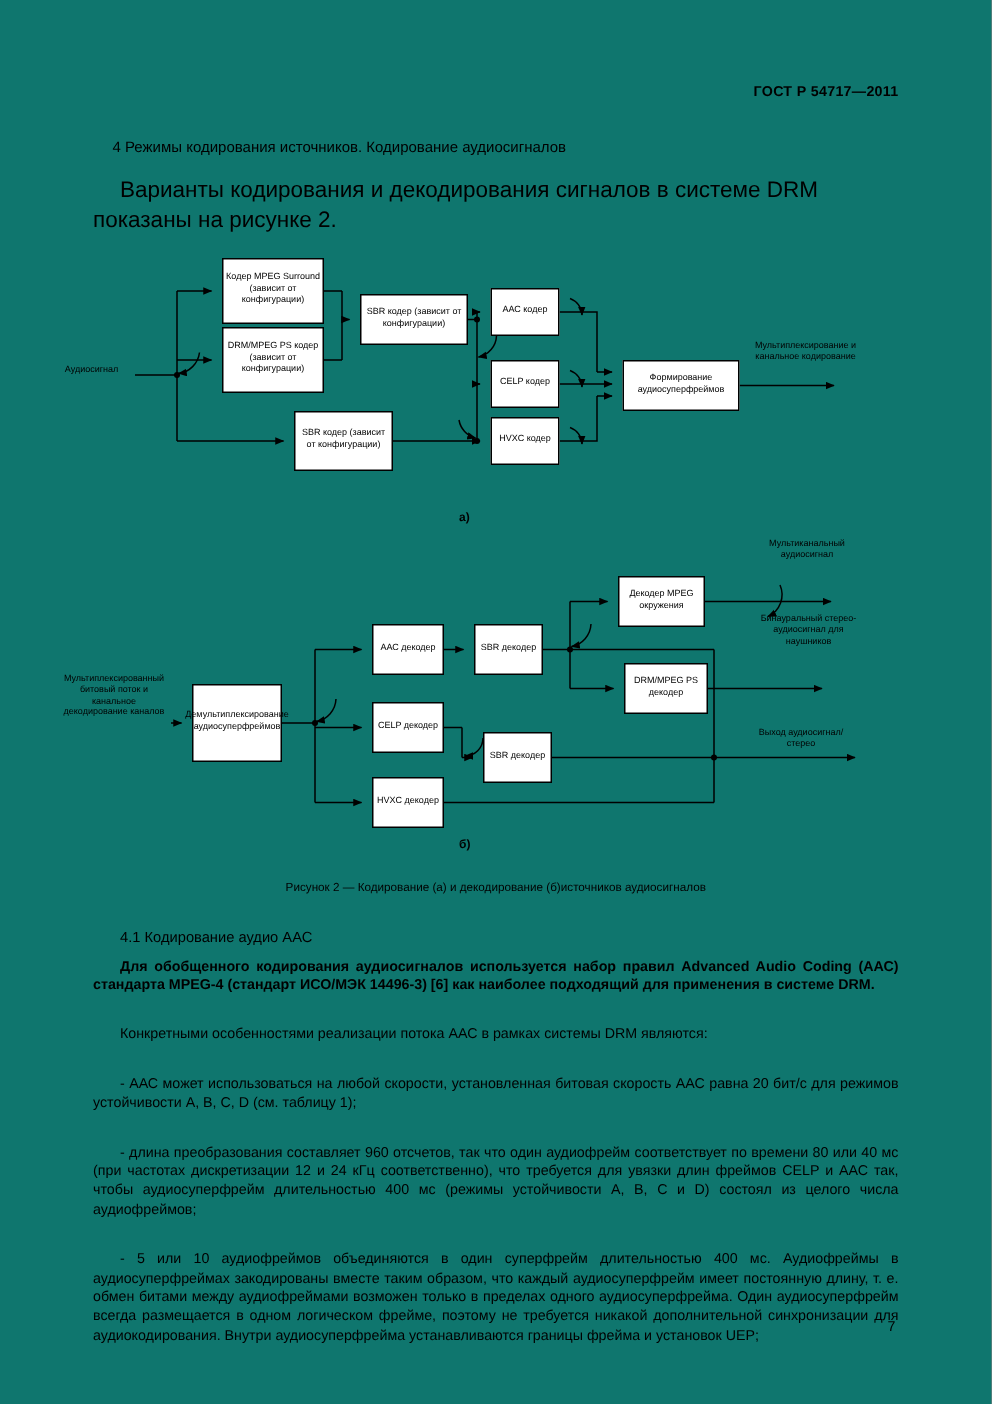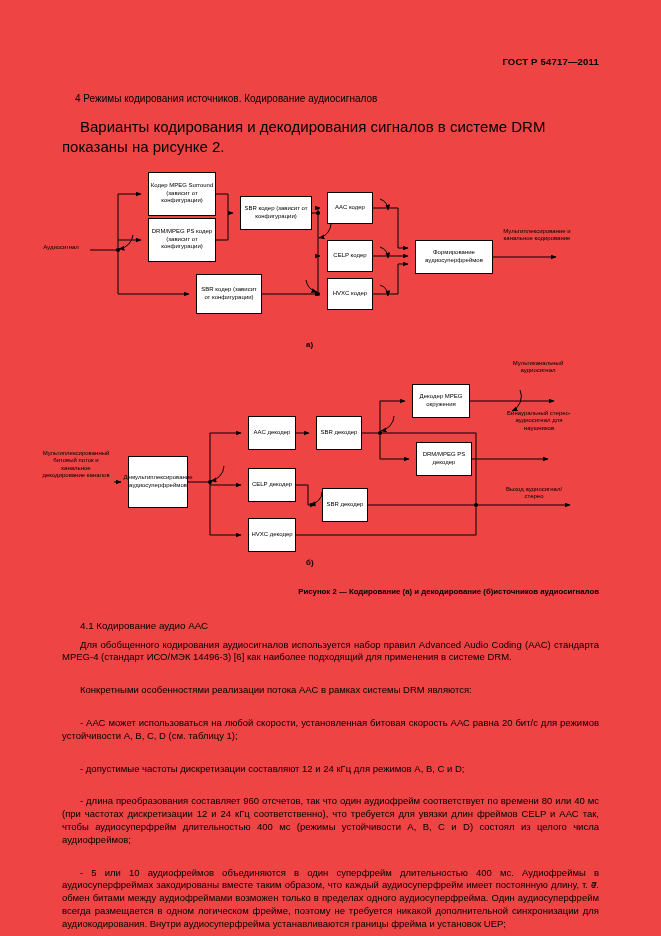--- a/index.html
+++ b/index.html
@@ -1,40 +1,40 @@
 <!DOCTYPE html>
 <html><head>
 <meta charset="utf-8">
 <style>
   * { margin:0; padding:0; box-sizing:border-box; }
   html,body { background:#888; }
   body { width:661px; font-family:"Liberation Sans", sans-serif; color:#000; }
   .page {
-    width:661px; height:936px; background:#ef4444; position:relative;
+    width:661px; height:936px; background:#0f766e; position:relative;
     padding:56px 62px 0 62px; overflow:hidden;
   }
   .doc-header { text-align:right; font-weight:bold; font-size:9.5px; letter-spacing:.2px; }
   .sec-heading { font-weight:normal; font-size:10px; margin-top:26px; margin-left:13px; }
   .intro { margin-top:13px; font-size:15px; text-indent:18px; line-height:1.35; }
 
   .figure { position:relative; height:415px; margin:6px -62px 0 -62px; }
   .wires { position:absolute; left:0; top:0; }
   .dbox {
     position:absolute; border:1px solid #000; background:#fff;
     display:flex; align-items:center; justify-content:center;
     text-align:center; font-size:6px; line-height:1.25; padding:1px;
   }
   .dlabel { position:absolute; text-align:center; font-size:6px; line-height:1.25; }
   .sublabel { position:absolute; font-size:8px; font-weight:bold; }
 
-  .caption { text-align:right; font-size:7.8px; margin-top:8px;font-weight:bold; }
+  .caption { text-align:center; font-size:7.8px; margin-top:8px; }
 
   .sec41-heading { font-weight:normal; font-size:9.8px; margin:24px 0 0 18px; }
   .para { font-size:9.5px; line-height:1.35; text-align:justify; text-indent:18px; margin-top:20px; }
-  .para.first { margin-top:8px; }
+  .para.first { margin-top:8px;font-weight:bold; }
   .page-num { position:absolute; right:64px; bottom:46px; font-size:9.5px; }
 </style>
 </head>
 <body>
 
 <div class="page">
 
   <div class="doc-header">ГОСТ Р 54717—2011</div>
 
   <div class="sec-heading">4  Режимы кодирования источников. Кодирование аудиосигналов</div>
@@ -139,18 +139,17 @@
     <div class="sublabel" style="left:306px; top:394px;">б)</div>
   </div>
 
   <div class="caption">Рисунок 2 — Кодирование (а) и декодирование (б)источников аудиосигналов</div>
 
   <div class="sec41-heading">4.1  Кодирование аудио ААС</div>
 
   <p class="para first">Для обобщенного кодирования аудиосигналов используется набор правил Advanced Audio Coding (ААС) стандарта MPEG-4 (стандарт ИСО/МЭК 14496-3) [6] как наиболее подходящий для применения в системе DRM.</p>
   <p class="para">Конкретными особенностями реализации потока ААС в рамках системы DRM являются:</p>
   <p class="para">- ААС может использоваться на любой скорости, установленная битовая скорость ААС равна 20 бит/с для режимов устойчивости А, В, С, D (см. таблицу 1);</p>
-  <p class="para">- допустимые частоты дискретизации составляют 12 и 24 кГц для режимов А, В, С и D;</p>
   <p class="para">- длина преобразования составляет 960 отсчетов, так что один аудиофрейм соответствует по времени 80 или 40 мс (при частотах дискретизации 12 и 24 кГц соответственно), что требуется для увязки длин фреймов CELP и ААС так, чтобы аудиосуперфрейм длительностью 400 мс (режимы устойчивости А, В, С и D) состоял из целого числа аудиофреймов;</p>
   <p class="para">- 5 или 10 аудиофреймов объединяются в один суперфрейм длительностью 400 мс. Аудиофреймы в аудиосуперфреймах закодированы вместе таким образом, что каждый аудиосуперфрейм имеет постоянную длину, т. е. обмен битами между аудиофреймами возможен только в пределах одного аудиосуперфрейма. Один аудиосуперфрейм всегда размещается в одном логическом фрейме, поэтому не требуется никакой дополнительной синхронизации для аудиокодирования. Внутри аудиосуперфрейма устанавливаются границы фрейма и установок UEP;</p>
 
   <div class="page-num">7</div>
 </div>
 
 </body></html>

